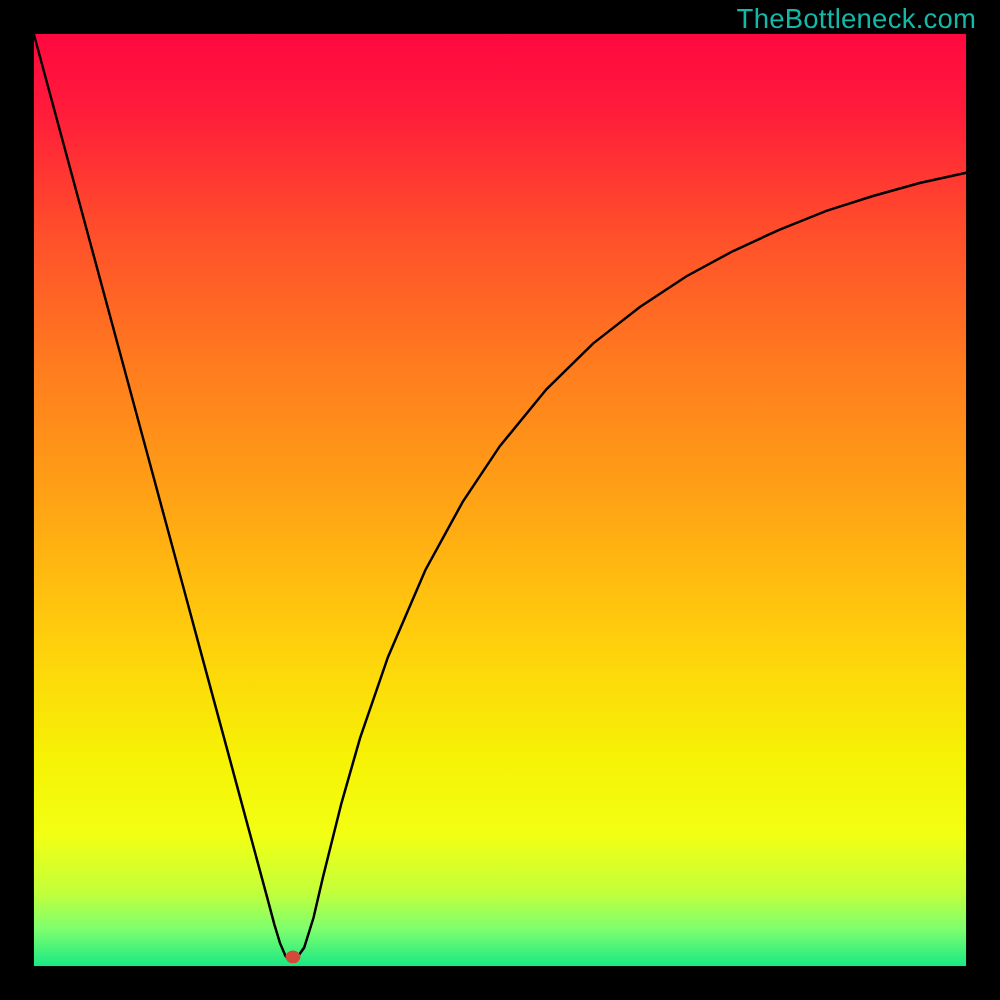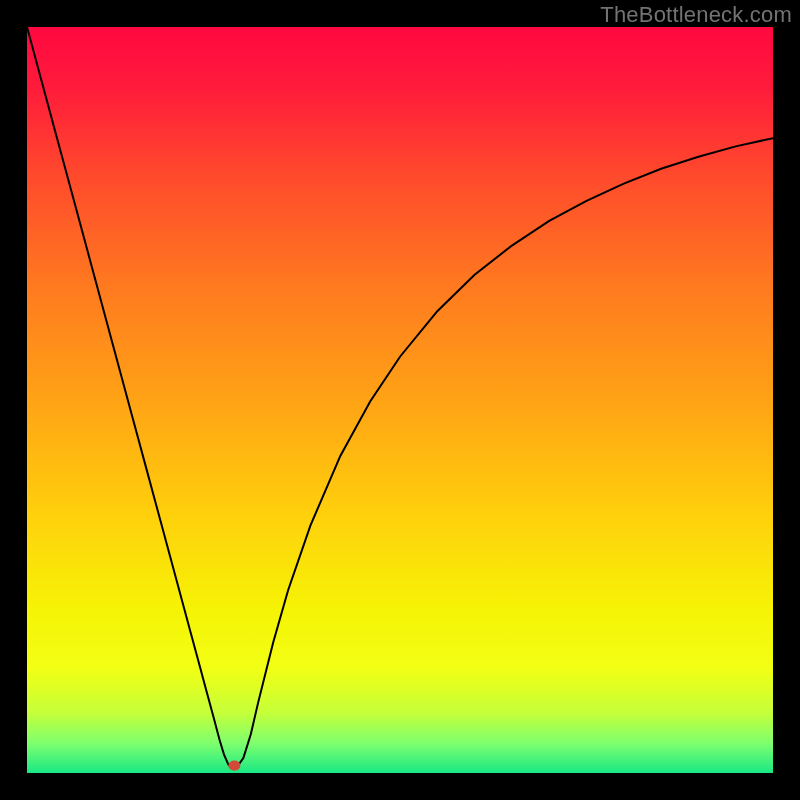--- a/index.html
+++ b/index.html
@@ -22,22 +22,22 @@
   .plot {
     position: absolute;
     left: 0;
     top: 0;
     width: 746px;
     height: 746px;
   }
   .watermark {
     position: absolute;
     top: 2px;
-    right: 8px;
-    color: #737373;
+    right: 19px;
+    color: #14b8a6;
     font-size: 22px;
     font-weight: 500;
     letter-spacing: 0.2px;
     user-select: none;
   }
   svg { display: block; }
 </style>
 </head>
 <body>
 

